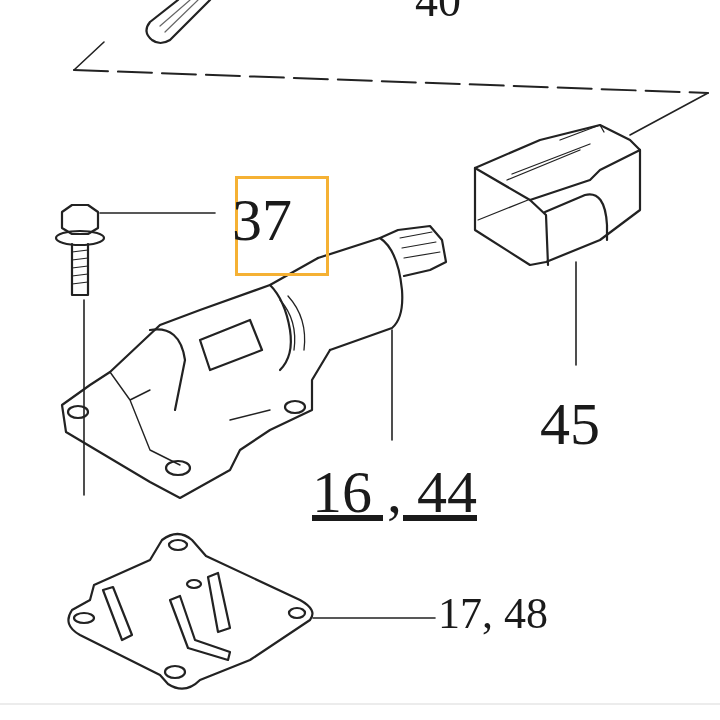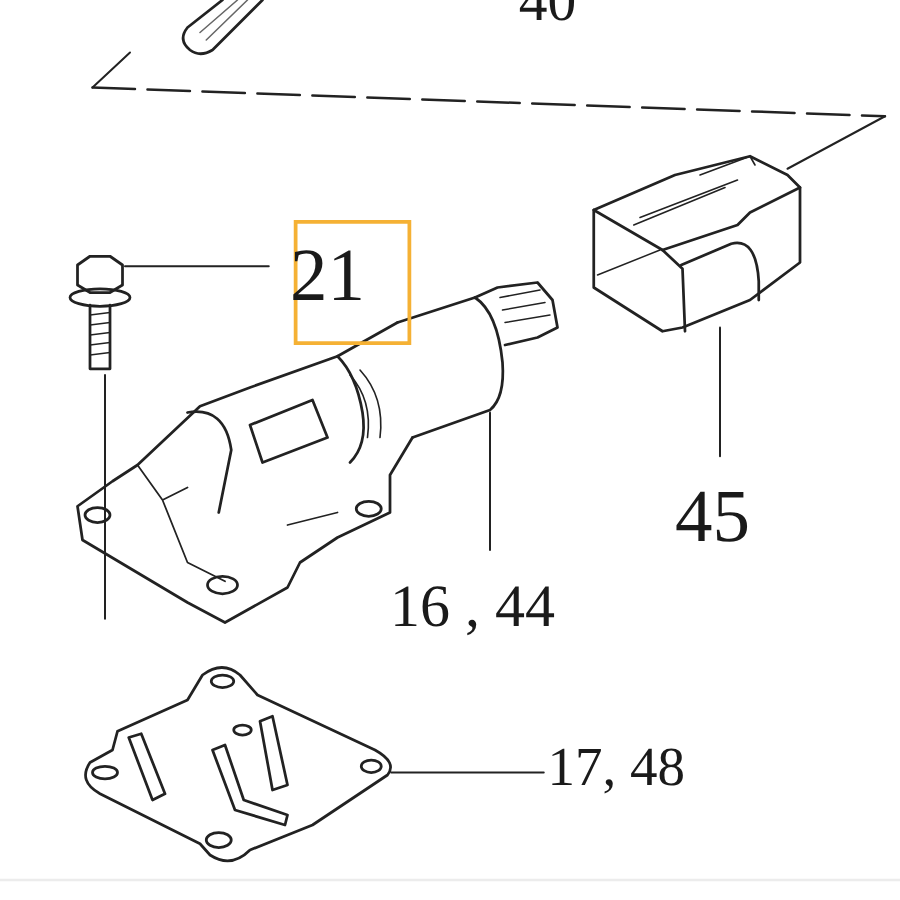--- a/index.html
+++ b/index.html
@@ -72,22 +72,22 @@
         <path d="M208 577 L218 573 L230 628 L218 632 Z"></path>
         <ellipse cx="194" cy="584" rx="7" ry="4"></ellipse>
       </g>
       <path d="M313 618 L435 618" stroke-width="1.6"></path>
     </g>
   </svg>
 
   <div class="label" style="left:415px; top:-22px; font-size:46px;">40</div>
 
   <div class="highlight" style="left:235px; top:176px; width:94px; height:100px;"></div>
-  <div class="label" style="left:232px; top:190px; font-size:60px;">21</div>
+  <div class="label" style="left:232px; top:190px; font-size:60px;">37</div>
 
-  <div class="label" style="left:540px; top:383px; font-size:60px;font-family:Liberation Serif, serif;">45</div>
+  <div class="label" style="left:540px; top:394px; font-size:60px;font-family:Liberation Serif, serif;">45</div>
 
-  <div class="label" style="left:312px; top:462px; font-size:48px;">16 , 44</div>
+  <div class="label" style="left:312px; top:462px; font-size:60px;text-decoration:underline;">16 , 44</div>
 
   <div class="label" style="left:438px; top:592px; font-size:44px;">17, 48</div>
 
   <div class="footer-line"></div>
 </div>
 
 </body></html>

